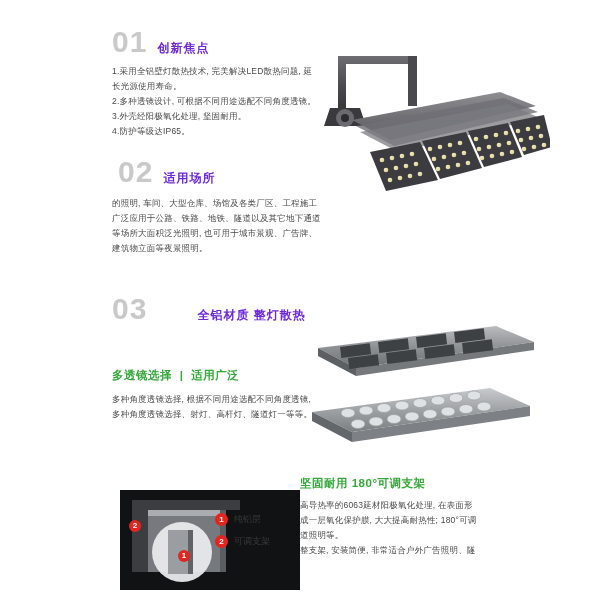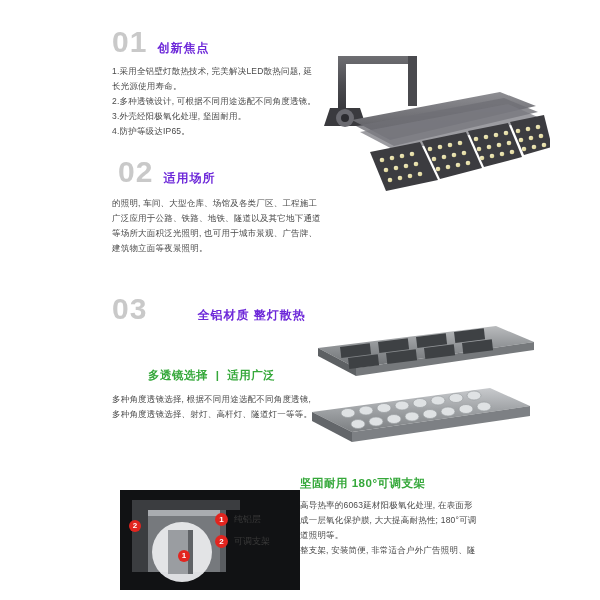--- a/index.html
+++ b/index.html
@@ -243,21 +243,21 @@
     <div>广泛应用于公路、铁路、地铁、隧道以及其它地下通道</div>
     <div>等场所大面积泛光照明, 也可用于城市景观、广告牌、</div>
     <div>建筑物立面等夜景照明。</div>
   </div>
 
   <div class="sec-head" style="left:112px; top:292px;gap:40px;">
     <span class="sec-num">03</span>
     <span class="sec-title">全铝材质 整灯散热</span>
   </div>
 
-  <div class="green-head" style="left:112px; top:368px;margin-left:36px;">
+  <div class="green-head" style="left:112px; top:368px;">
     <span>多透镜选择</span>
     <span class="sep">|</span>
     <span>适用广泛</span>
   </div>
 
   <div class="body-text" style="left:112px; top:392px; width:200px;">
     <div>多种角度透镜选择, 根据不同用途选配不同角度透镜,</div>
     <div>多种角度透镜选择、射灯、高杆灯、隧道灯一等等。</div>
   </div>
 

